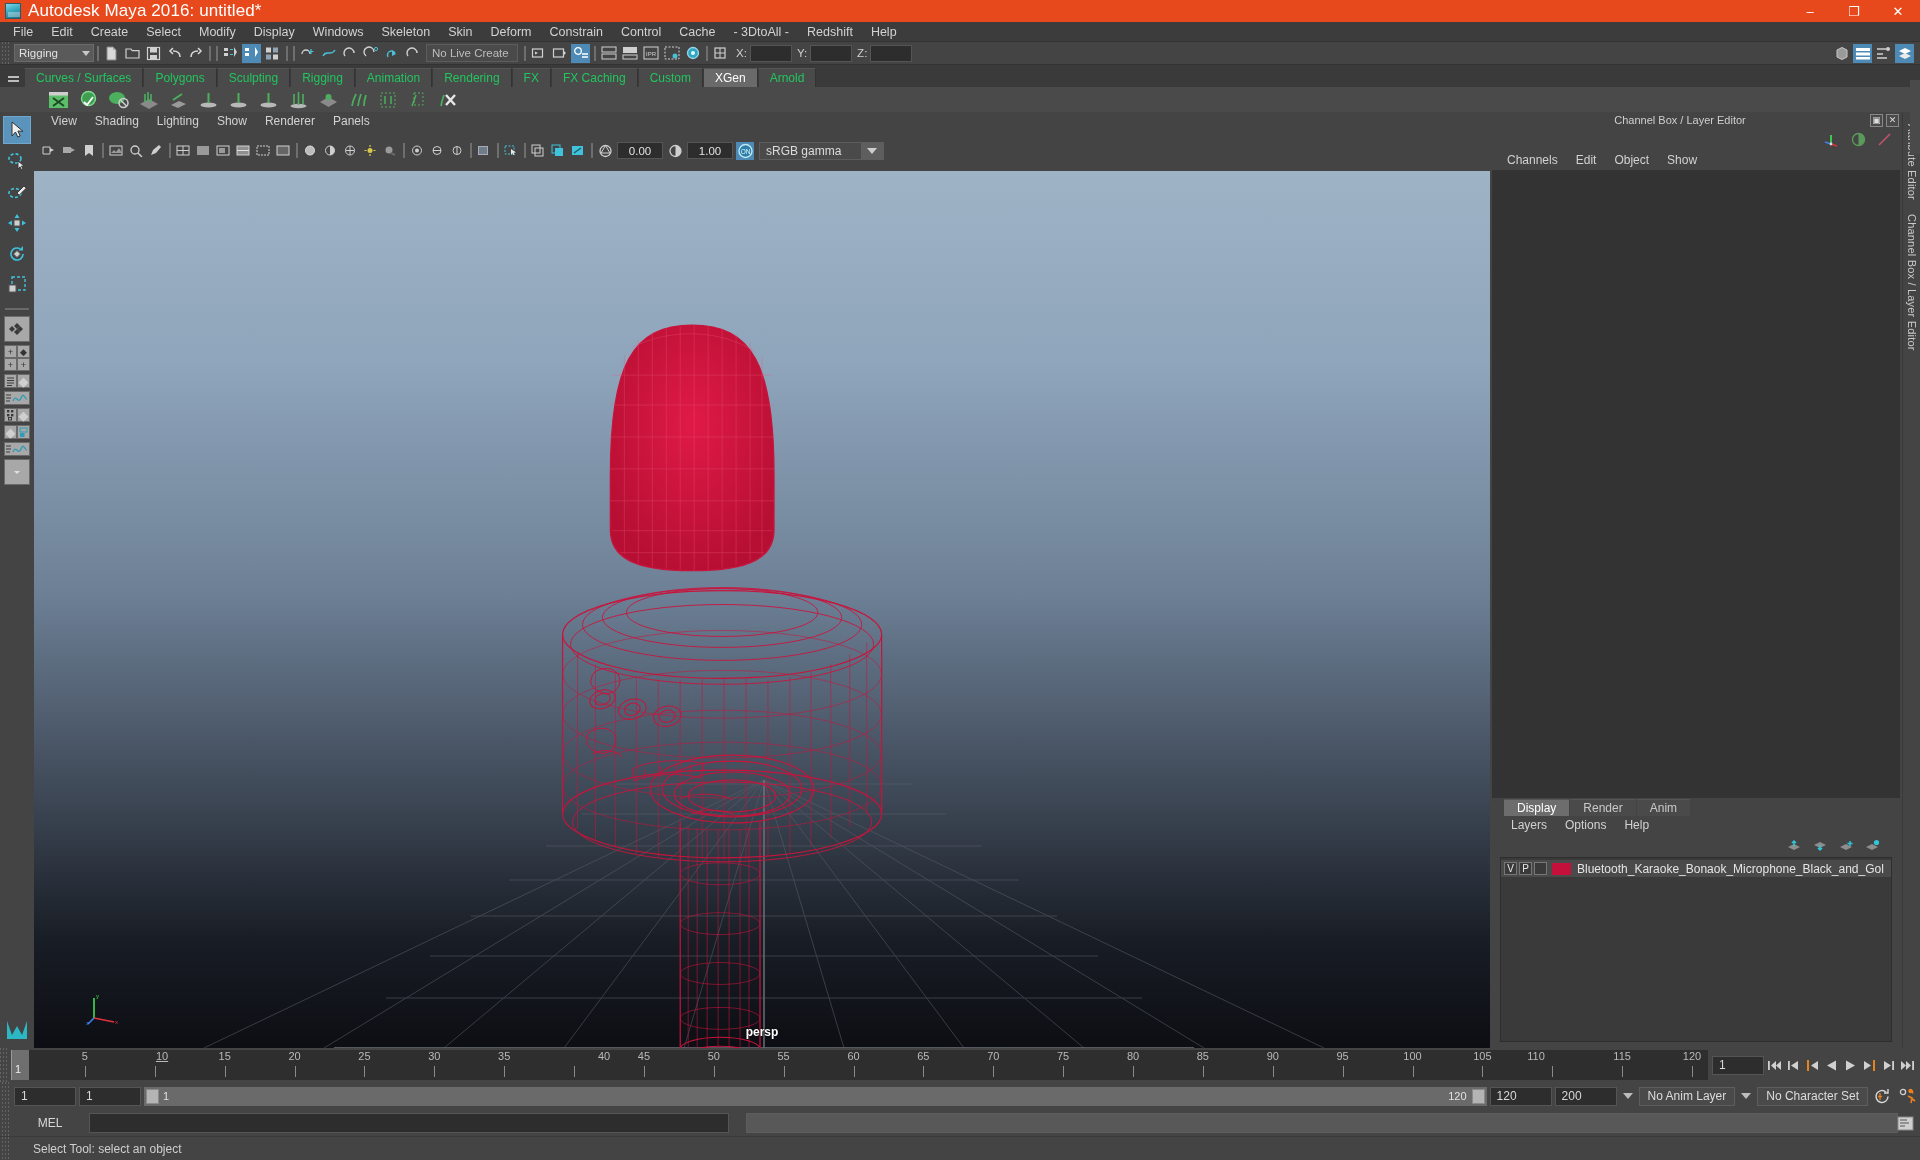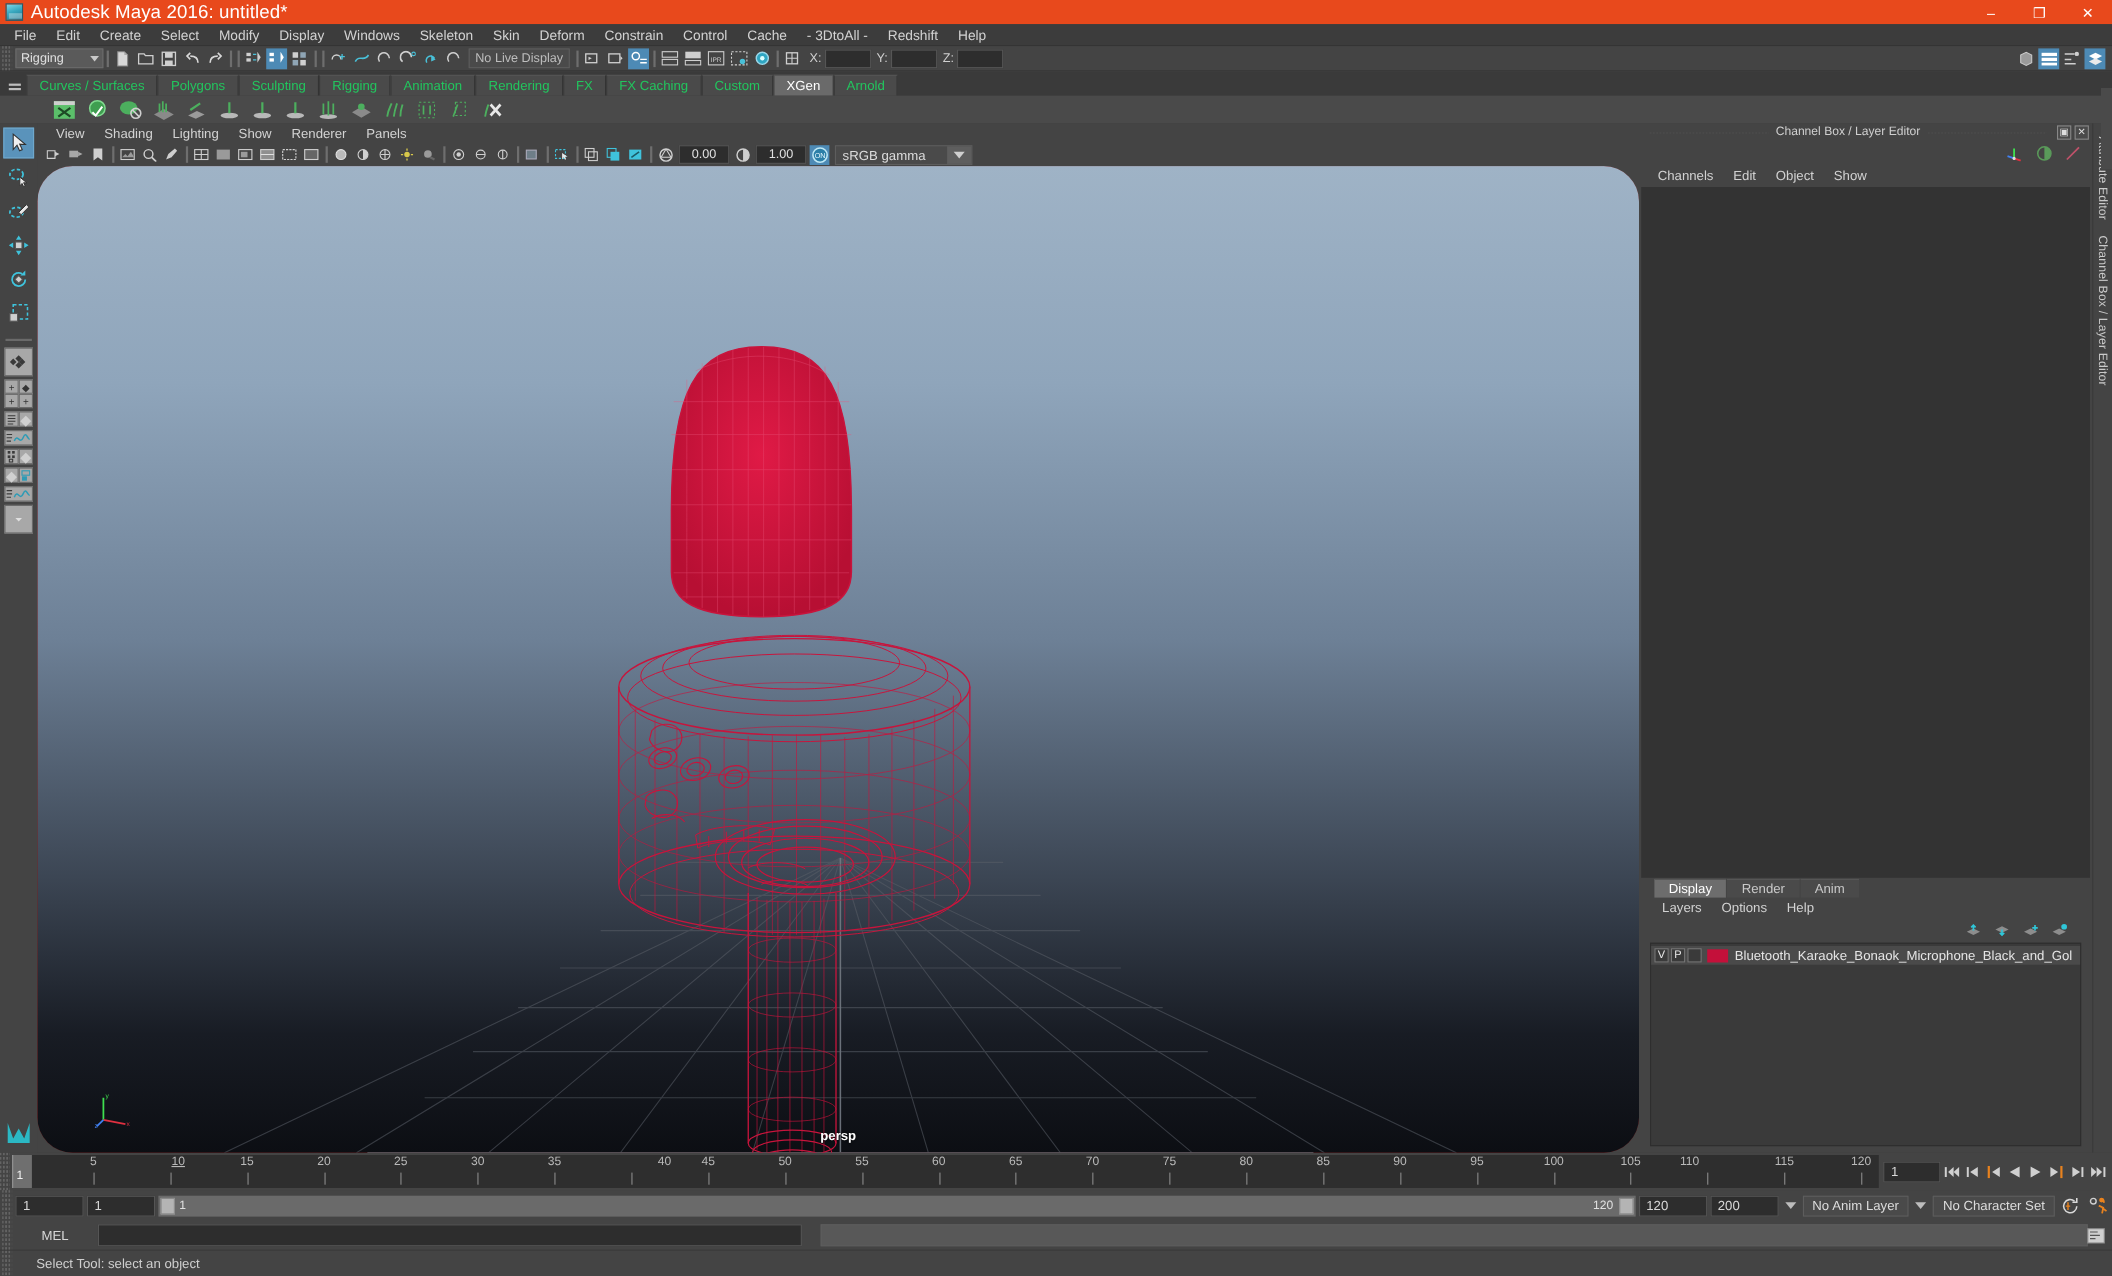--- a/index.html
+++ b/index.html
@@ -99,37 +99,37 @@
                 display:flex; align-items:center; justify-content:center; font-size:9px; color:#333;}
   .tbox-one { width:26px; height:26px; background:#a8a8a8; border:1px solid #6a6a6a; margin-bottom:3px;
               display:flex; align-items:center; justify-content:center;}
   .tbox-two { width:26px; height:14px; display:flex; margin-bottom:3px;}
   .tbox-two .h { width:13px; height:14px; background:#a8a8a8; border:1px solid #6a6a6a;
                  display:flex; align-items:center; justify-content:center;}
   .tbox-wide { width:26px; height:14px; background:#a8a8a8; border:1px solid #6a6a6a; margin-bottom:3px;}
   .maya-logo { width:26px; height:24px; margin-top:auto; margin-bottom:6px; position:relative; }
 
   
-  .vpcol { flex:1; min-width:0; display:flex; flex-direction:column; background:#444; }
+  .vpcol { flex:1; min-width:0; display:flex; flex-direction:column; background:#444;gap:10px; }
   .vpmenu { height:18px; background:#444; display:flex; align-items:center; padding-left:8px; flex:0 0 18px;}
   .vpmenu .mi { padding:0 9px; font-size:12px; color:#d2d2d2; line-height:18px;}
   .vptools { height:21px; background:#444; display:flex; align-items:center; padding-left:5px; flex:0 0 21px;}
   .vptools .ibtn { width:18px; height:18px; flex:0 0 18px; }
   .numfield { width:46px; height:17px; background:#2d2d2d; border:1px solid #555; color:#e0e0e0;
               font-size:11.5px; display:flex; align-items:center; justify-content:center; margin:0 2px;}
   .gammasel { width:125px; height:18px; background:#4a4a4a; border:1px solid #5d5d5d;
               display:flex; align-items:center; padding-left:6px; font-size:12px; color:#dcdcdc;
               position:relative; margin-left:4px;}
   .gammasel .arw { position:absolute; right:0; top:0; width:22px; height:16px; background:#5e5e5e;
                    display:flex; align-items:center; justify-content:center;}
   .gammasel .arw:after{ content:""; border-left:5px solid transparent; border-right:5px solid transparent;
                         border-top:6px solid #cfcfcf; }
 
   
-  .viewport { flex:1; position:relative; overflow:hidden; background:#7f1d1d;border-radius:32px; }
+  .viewport { flex:1; position:relative; overflow:hidden; background:#0369a1; }
   .vp-sky { position:absolute; inset:0;
     background:linear-gradient(180deg,#9fb3c6 0%, #8fa5bb 22%, #6d8096 48%, #3c4654 72%, #181c24 88%, #0c0e13 100%); }
   .vp-grid { position:absolute; left:0; right:0; bottom:0; height:330px; overflow:hidden; }
   .persp-lbl { position:absolute; left:50%; transform:translateX(-50%); bottom:9px; color:#fff;
                font-size:12px; font-weight:bold; text-shadow:0 0 2px #000; }
   .axis-gizmo { position:absolute; left:52px; bottom:22px; width:34px; height:34px; }
 
   
   .rightdock { width:430px; flex:0 0 430px; background:#444; display:flex; }
   .rd-main { flex:1; display:flex; flex-direction:column; min-width:0; }
@@ -330,21 +330,21 @@
           <path d="M4 11a4 4 0 1 1 7-4" fill="none" stroke="#49c0d8" stroke-width="1.4"></path>
           <path d="M8 4l4 4-4 2z" fill="#49c0d8"></path>
         </svg>
     </div>
     <div class="ibtn">
       <svg width="16" height="15" viewBox="0 0 16 15">
           <path d="M3 10a5 5 0 1 1 9-3" fill="none" stroke="#d0d0d0" stroke-width="1.4"></path>
         </svg>
     </div>
     <div class="livefield">
-      <span>No Live Display</span>
+      <span>No Live Create</span>
     </div>
     <div class="tb-tick"></div>
 
     <div class="ibtn">
       <svg width="16" height="15" viewBox="0 0 16 15">
           <rect x="1.5" y="3" width="10" height="8" fill="none" stroke="#d0d0d0" stroke-width="1.2"></rect>
           <path d="M4 5.5l3 1.5-3 1.5z" fill="#d0d0d0"></path>
         </svg>
     </div>
     <div class="ibtn">

